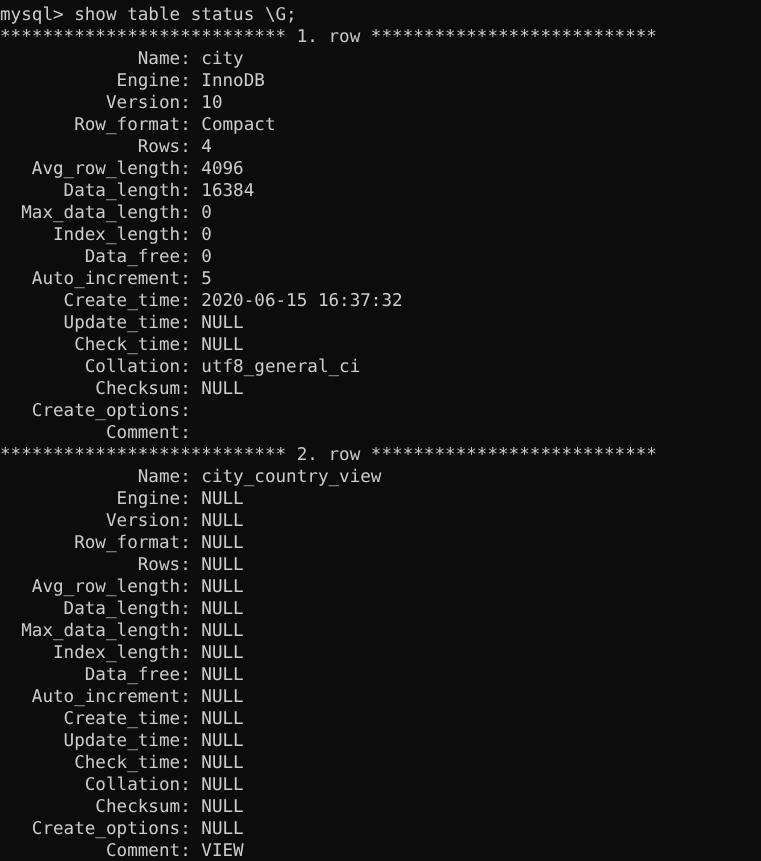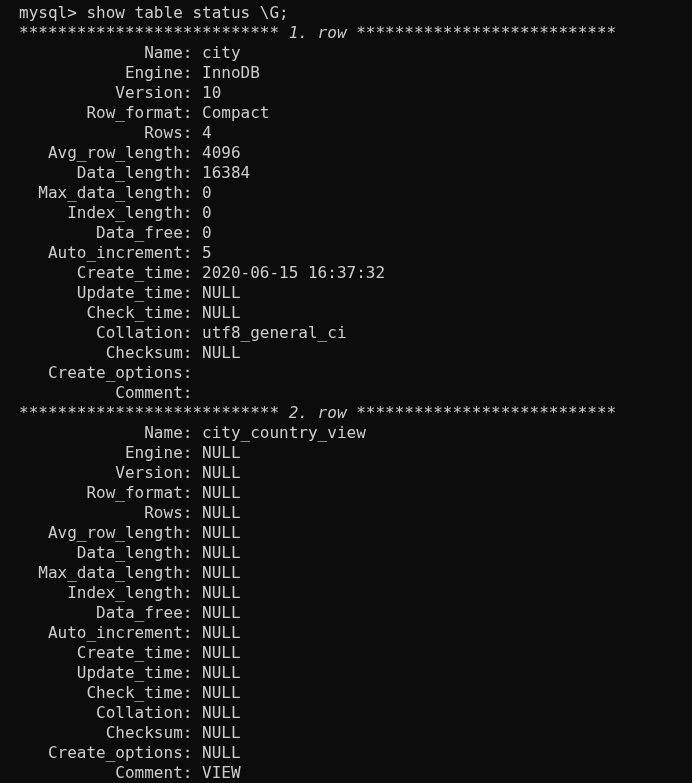--- a/index.html
+++ b/index.html
@@ -27,23 +27,22 @@
     white-space: pre;
   }
   .line {
     display: block;
     height: 20px;
     line-height: 20px;
     letter-spacing: 0;
     font-size: 16px;
     white-space: pre;
     color: #cccccc;
-    margin-left: 19px;
   }
-  .line.sep { color: #c9c9c9; font-style: italic; }
+  .line.sep { color: #c9c9c9; }
   .line.ghost { color: #1a1512; }
   .line.prompt { color: #cccccc; }
 </style>
 </head>
 <body>
 
 <div id="terminal">
   <div id="screen"><span class="line ghost">                              ,          ,,           ,</span><span class="line prompt">mysql&gt; show table status \G;</span><span class="line sep">*************************** 1. row ***************************</span><span class="line">             Name: city</span><span class="line">           Engine: InnoDB</span><span class="line">          Version: 10</span><span class="line">       Row_format: Compact</span><span class="line">             Rows: 4</span><span class="line">   Avg_row_length: 4096</span><span class="line">      Data_length: 16384</span><span class="line">  Max_data_length: 0</span><span class="line">     Index_length: 0</span><span class="line">        Data_free: 0</span><span class="line">   Auto_increment: 5</span><span class="line">      Create_time: 2020-06-15 16:37:32</span><span class="line">      Update_time: NULL</span><span class="line">       Check_time: NULL</span><span class="line">        Collation: utf8_general_ci</span><span class="line">         Checksum: NULL</span><span class="line">   Create_options: </span><span class="line">          Comment: </span><span class="line sep">*************************** 2. row ***************************</span><span class="line">             Name: city_country_view</span><span class="line">           Engine: NULL</span><span class="line">          Version: NULL</span><span class="line">       Row_format: NULL</span><span class="line">             Rows: NULL</span><span class="line">   Avg_row_length: NULL</span><span class="line">      Data_length: NULL</span><span class="line">  Max_data_length: NULL</span><span class="line">     Index_length: NULL</span><span class="line">        Data_free: NULL</span><span class="line">   Auto_increment: NULL</span><span class="line">      Create_time: NULL</span><span class="line">      Update_time: NULL</span><span class="line">       Check_time: NULL</span><span class="line">        Collation: NULL</span><span class="line">         Checksum: NULL</span><span class="line">   Create_options: NULL</span><span class="line">          Comment: VIEW</span></div>
 </div>
 

